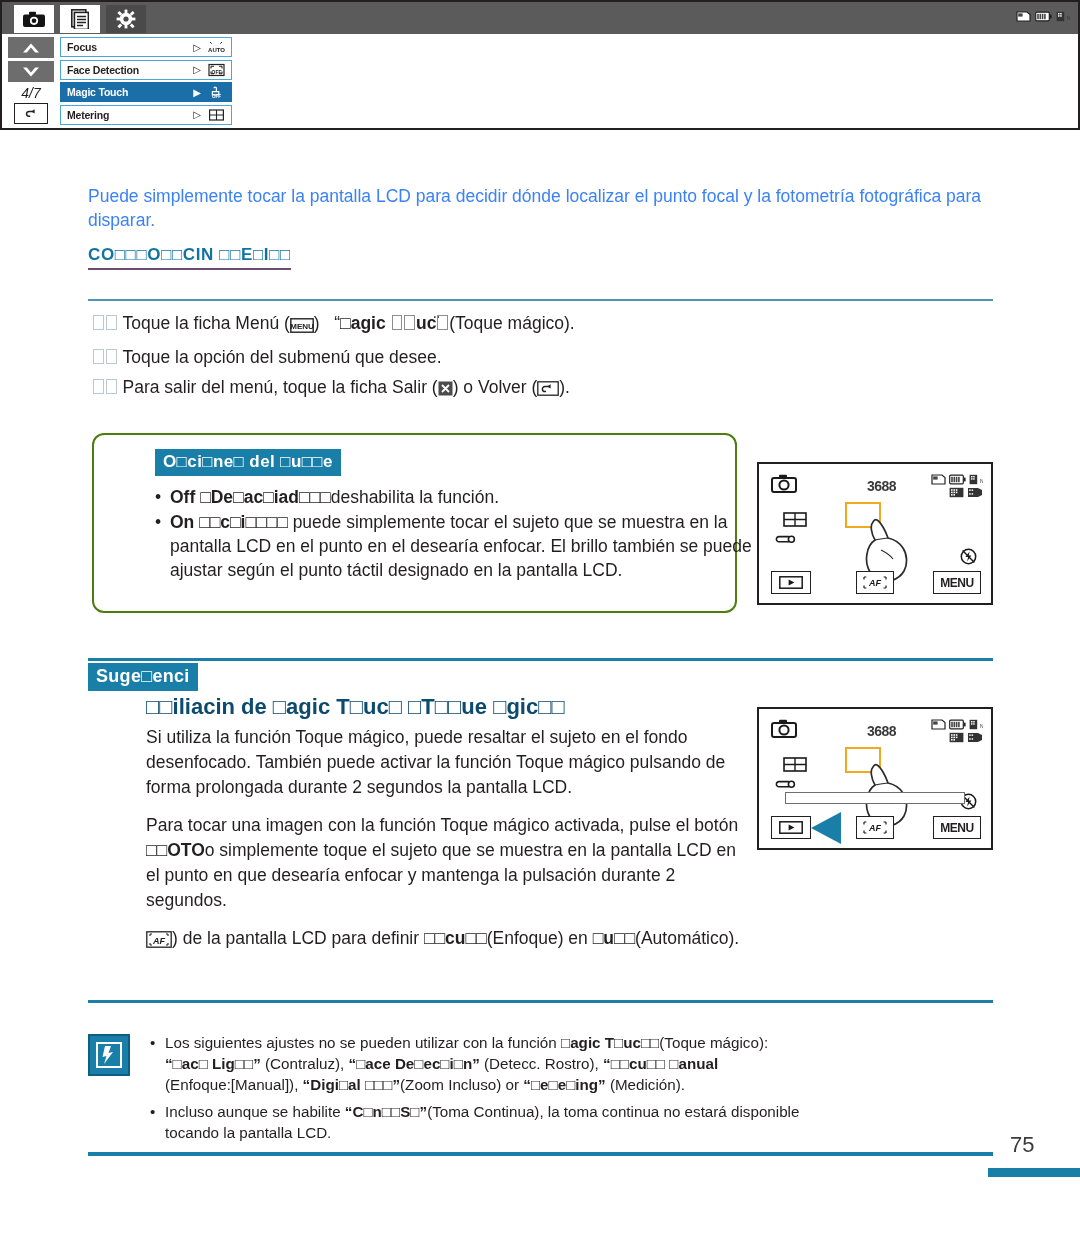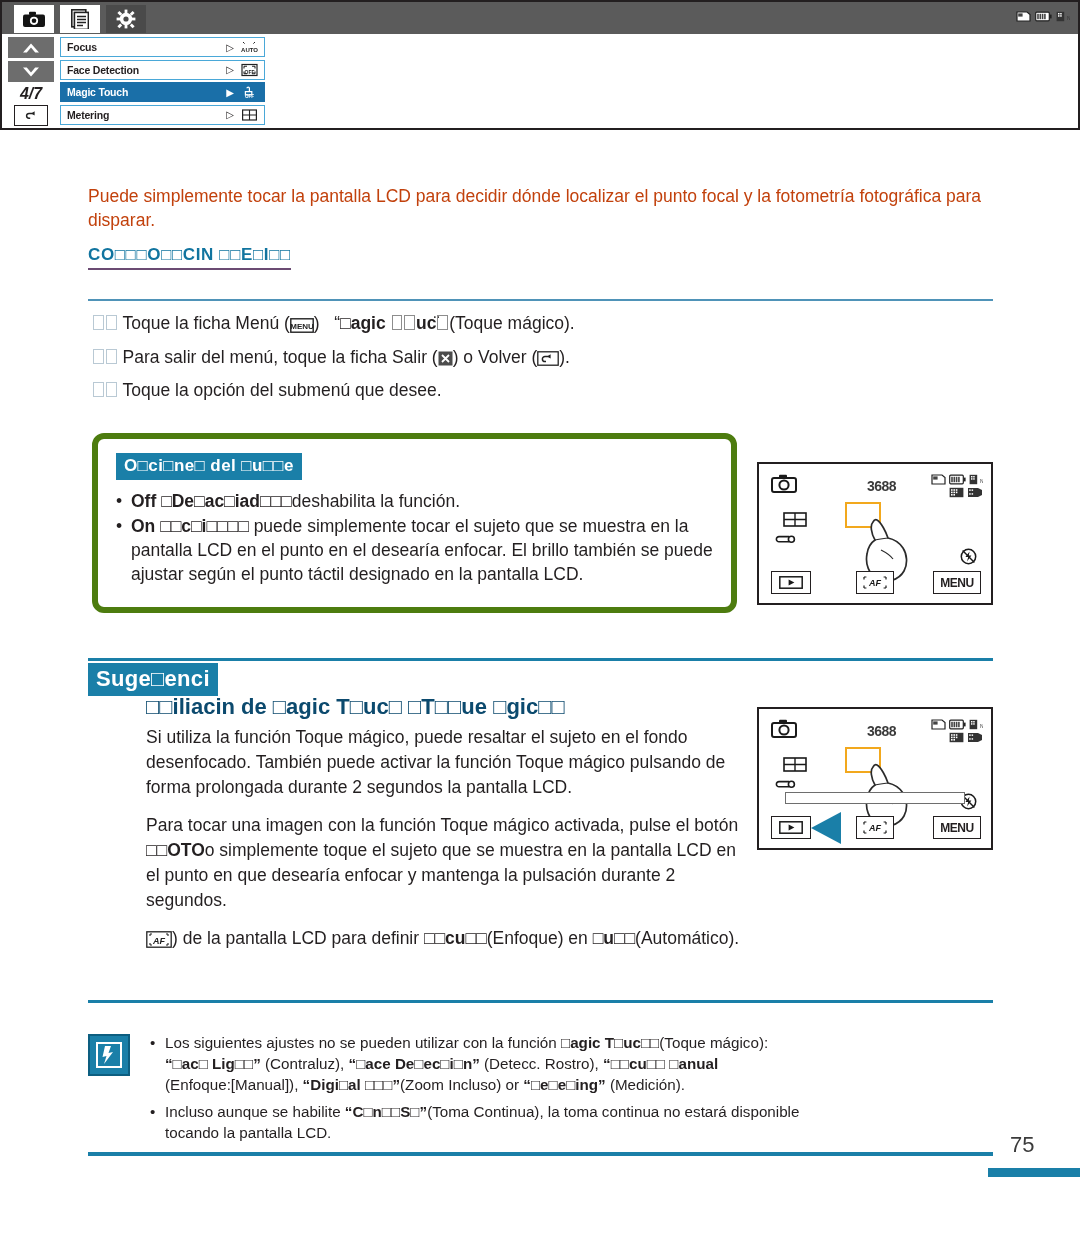--- a/index.html
+++ b/index.html
@@ -26,21 +26,21 @@
   .title-wrap{position:absolute;left:88px;top:138px;width:905px;}
   .title{
     font-size:27px;font-weight:bold;color:#11749f;
     letter-spacing:.4px;line-height:1.05;
     padding-bottom:7px;white-space:nowrap;
   }
   .title-rule{height:2px;background:#3e8fb6;width:905px;}
 
   .intro{
     position:absolute;left:88px;top:184px;width:895px;
-    font-size:17.5px;line-height:24px;color:#c2410c;
+    font-size:17.5px;line-height:24px;color:#3b82f6;
   }
 
   
   .precheck-head{
     position:absolute;left:88px;top:245px;
     font-size:17px;font-weight:bold;color:#11749f;
     letter-spacing:.6px;padding-bottom:3px;
     border-bottom:2px solid #6b4b73;
   }
   .precheck-body{
@@ -55,40 +55,41 @@
   .steps{position:absolute;left:92px;top:308px;width:640px;}
   .step{
     font-size:17.5px;line-height:30px;color:#231f20;
     white-space:nowrap;
   }
   .step .marks{margin-right:5px;}
 
   
   .optbox{
     position:absolute;left:92px;top:433px;width:645px;height:180px;
-    border:6px solid #4d7c0f;border-radius:12px;box-sizing:border-box;
+    border:2px solid #4d7c0f;border-radius:12px;box-sizing:border-box;
     background:#fff;
+    padding-left:43px;
   }
   .opt-title{
     display:inline-block;
     background:#1a7fa8;color:#fff;font-weight:bold;font-size:17px;
     padding:3px 8px 4px 8px;margin:14px 0 0 18px;letter-spacing:.4px;
   }
   .opt-list{margin:9px 0 0 18px;width:600px;}
   .opt-item{
     display:flex;font-size:17.5px;line-height:24px;margin-bottom:1px;
   }
   .opt-bul{width:15px;flex:0 0 15px;text-align:left;}
   .opt-txt{flex:1;}
 
   
   .sug-rule{position:absolute;left:88px;top:658px;width:905px;height:3px;background:#1a7fa8;}
   .sug-tag{
     position:absolute;left:88px;top:663px;
-    background:#1a7fa8;color:#fff;font-weight:bold;font-size:22px;
+    background:#1a7fa8;color:#fff;font-weight:bold;font-size:18px;
     padding:3px 8px 4px 8px;letter-spacing:.3px;
   }
   .sug-sub{
     position:absolute;left:146px;top:694px;
     font-size:22px;font-weight:bold;color:#0c4a6e;white-space:nowrap;
   }
   .sug-body{position:absolute;left:146px;top:725px;width:600px;}
   .sug-p{font-size:17.5px;line-height:25px;margin-bottom:13px;}
   .sug-p:last-child{margin-bottom:0;}
 
@@ -124,23 +125,23 @@
   .mtab.t1{left:12px;background:#ffffff;}
   .mtab.t2{left:58px;background:#ffffff;}
   .mtab.t3{left:104px;background:#4a4a4a;}
   .menu-ind{position:absolute;right:8px;top:9px;display:flex;gap:4px;align-items:center;}
   .menu-body{
     position:absolute;left:0;top:34px;width:100%;height:96px;background:#fff;
     border:2px solid #231f20;border-top:none;box-sizing:border-box;
   }
   .nav-col{position:absolute;left:6px;top:3px;width:46px;}
   .navbtn{width:46px;height:21px;background:#6d6d6d;display:flex;align-items:center;justify-content:center;margin-bottom:3px;}
-  .navpage{font-size:16px;font-weight:bold;font-style:italic;text-align:center;width:46px;margin:2px 0 2px 0;}
+  .navpage{font-size:14px;font-weight:normal;font-style:italic;text-align:center;width:46px;margin:2px 0 2px 0;}
   .navback{width:34px;height:21px;border:1.5px solid #231f20;box-sizing:border-box;display:flex;align-items:center;justify-content:center;margin-left:6px;}
-  .rows{position:absolute;left:58px;top:3px;width:205px;border-radius:8px;}
+  .rows{position:absolute;left:58px;top:3px;width:172px;border-radius:8px;}
   .mrow{
     height:20px;margin-bottom:2.5px;border:1.4px solid #4aa8d8;box-sizing:border-box;
     display:flex;align-items:center;position:relative;background:#fff;
   }
   .mrow.sel{background:#1a6fa8;border-color:#1a6fa8;}
   .mrow .lbl{
     font-size:10.5px;font-weight:bold;margin-left:6px;color:#231f20;
     letter-spacing:-.2px;white-space:nowrap;
   }
   .mrow.sel .lbl{color:#fff;}
@@ -199,35 +200,35 @@
   <div class="steps">
     <div class="step">
       <span class="marks"><span class="tofu"></span><span class="tofu"></span></span><span>Toque la ficha Menú (</span><span style="display:inline-block;vertical-align:-4px">
         <svg width="24" height="15" viewBox="0 0 24 15">
             <rect x="0.8" y="0.8" width="22.4" height="13.4" fill="none" stroke="#222" stroke-width="1.4"></rect>
             <text x="12" y="11" font-size="8" font-family="'Liberation Sans',sans-serif" font-weight="bold" text-anchor="middle" fill="#222">MENU</text>
           </svg>
       </span><span>)</span> &nbsp;&nbsp;<span>“□</span><b>agic</b> <span class="tofu dk"></span><span class="tofu dk"></span><b>uc</b><span>̈</span><span class="tofu dk"></span><span>(Toque mágico).</span>
     </div>
     <div class="step">
+      <span class="marks"><span class="tofu"></span><span class="tofu"></span></span><span>Toque la opción del submenú que desee.</span>
+    </div>
+    <div class="step">
       <span class="marks"><span class="tofu"></span><span class="tofu"></span></span><span>Para salir del menú, toque la ficha Salir (</span><span style="display:inline-block;vertical-align:-3px">
         <svg width="15" height="15" viewBox="0 0 15 15">
             <rect x="0.5" y="0.5" width="14" height="14" fill="#4c4c4c"></rect>
             <path d="M4 4 L11 11 M11 4 L4 11" stroke="#fff" stroke-width="1.8"></path>
           </svg>
       </span><span>) o Volver (</span><span style="display:inline-block;vertical-align:-3px">
         <svg width="22" height="15" viewBox="0 0 22 15">
             <rect x="0.8" y="0.8" width="20.4" height="13.4" fill="none" stroke="#222" stroke-width="1.3"></rect>
             <path d="M13 5.4 H8 a2.6 2.6 0 1 0 0 5.2 h1" fill="none" stroke="#222" stroke-width="1.5"></path>
             <path d="M13.6 3.2 L13.6 7.6 L10.2 5.4 Z" fill="#222"></path>
           </svg>
       </span><span>).</span>
-    </div>
-    <div class="step">
-      <span class="marks"><span class="tofu"></span><span class="tofu"></span></span><span>Toque la opción del submenú que desee.</span>
     </div>
   </div>
 
   <div class="optbox">
     <div class="opt-title">O□ci□ne□ del □u□□e</div>
     <div class="opt-list">
       <div class="opt-item">
         <span class="opt-bul">•</span>
         <span class="opt-txt"><b>Off </b><b>□De□ac□iad□□□</b><span>deshabilita la función.</span></span>
       </div>

